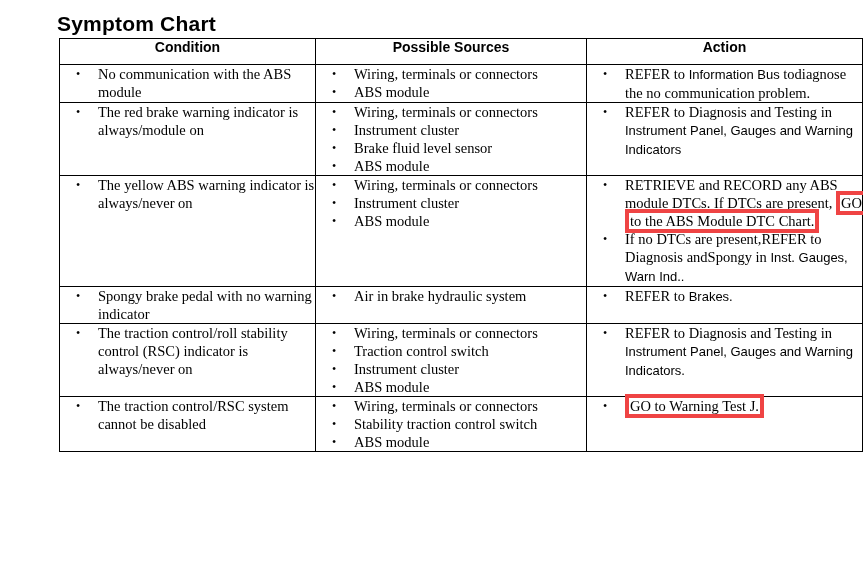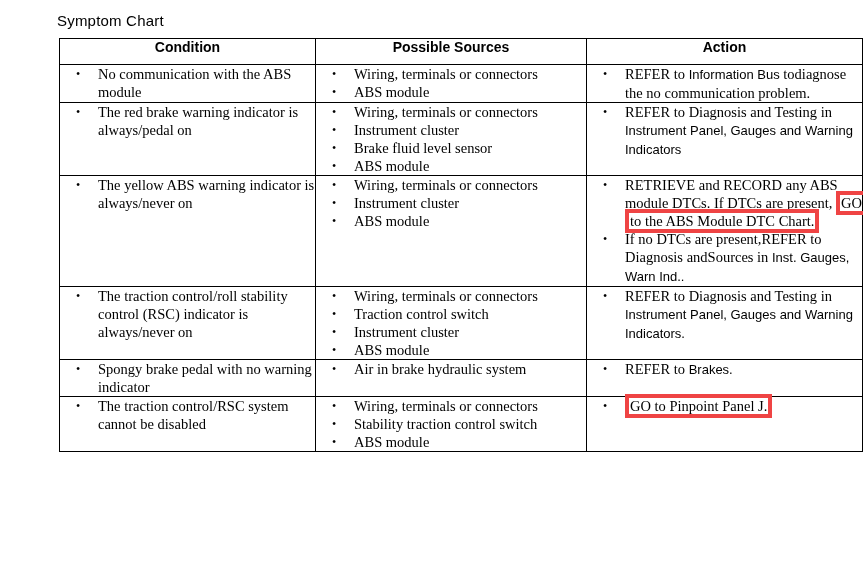--- a/index.html
+++ b/index.html
@@ -13,22 +13,22 @@
     position: relative;
     font-family: "Liberation Serif", serif;
     -webkit-font-smoothing: antialiased;
   }
 
   #page-title {
     position: absolute;
     left: 57px;
     top: 12px;
     font-family: "Liberation Sans", sans-serif;
-    font-size: 15px;
-    font-weight: normal;
+    font-size: 21px;
+    font-weight: bold;
     color: #000000;
     letter-spacing: 0.2px;
   }
 
   #symptom-table {
     position: absolute;
     left: 59px;
     top: 38px;
     width: 786px;
     border-collapse: collapse;
@@ -136,21 +136,21 @@
         </td>
         <td class="cell col-action">
           <ul class="bullets">
             <li><span>REFER to </span><span class="sans">Information Bus</span><span> to</span><span>diagnose the no communication problem.</span></li>
           </ul>
         </td>
       </tr>
       <tr>
         <td class="cell col-condition">
           <ul class="bullets">
-            <li>The red brake warning indicator is always/pedal on</li>
+            <li>The red brake warning indicator is always/module on</li>
           </ul>
         </td>
         <td class="cell col-sources">
           <ul class="bullets">
             <li>Wiring, terminals or connectors</li>
             <li>Instrument cluster</li>
             <li>Brake fluid level sensor</li>
             <li>ABS module</li>
           </ul>
         </td>
@@ -169,21 +169,38 @@
         <td class="cell col-sources tall-pad">
           <ul class="bullets">
             <li>Wiring, terminals or connectors</li>
             <li>Instrument cluster</li>
             <li>ABS module</li>
           </ul>
         </td>
         <td class="cell col-action tall-pad">
           <ul class="bullets">
             <li><span>RETRIEVE and RECORD any ABS module DTCs. If DTCs are present, </span><span class="xlink">GO to the ABS Module DTC Chart.</span></li>
-            <li><span>If no DTCs are present,</span><span>REFER to Diagnosis and</span><span>Sources in </span><span class="sans">Inst. Gauges, Warn Ind..</span></li>
+            <li><span>If no DTCs are present,</span><span>REFER to Diagnosis and</span><span>Spongy in </span><span class="sans">Inst. Gauges, Warn Ind..</span></li>
+          </ul>
+        </td>
+      </tr>
+      <tr>
+        <td class="cell col-condition">
+          <ul class="bullets">
+            <li>Spongy brake pedal with no warning indicator</li>
+          </ul>
+        </td>
+        <td class="cell col-sources">
+          <ul class="bullets">
+            <li>Air in brake hydraulic system</li>
+          </ul>
+        </td>
+        <td class="cell col-action">
+          <ul class="bullets">
+            <li><span>REFER to </span><span class="sans">Brakes.</span></li>
           </ul>
         </td>
       </tr>
       <tr>
         <td class="cell col-condition">
           <ul class="bullets">
             <li>The traction control/roll stability control (RSC) indicator is always/never on</li>
           </ul>
         </td>
         <td class="cell col-sources">
@@ -194,49 +211,32 @@
             <li>ABS module</li>
           </ul>
         </td>
         <td class="cell col-action">
           <ul class="bullets">
             <li><span>REFER to Diagnosis and Testing in </span><span class="sans">Instrument Panel, Gauges and Warning Indicators.</span></li>
           </ul>
         </td>
       </tr>
       <tr>
-        <td class="cell col-condition">
-          <ul class="bullets">
-            <li>Spongy brake pedal with no warning indicator</li>
-          </ul>
-        </td>
-        <td class="cell col-sources">
-          <ul class="bullets">
-            <li>Air in brake hydraulic system</li>
-          </ul>
-        </td>
-        <td class="cell col-action">
-          <ul class="bullets">
-            <li><span>REFER to </span><span class="sans">Brakes.</span></li>
-          </ul>
-        </td>
-      </tr>
-      <tr>
         <td class="cell col-condition tall-pad">
           <ul class="bullets">
             <li>The traction control/RSC system cannot be disabled</li>
           </ul>
         </td>
         <td class="cell col-sources tall-pad">
           <ul class="bullets">
             <li>Wiring, terminals or connectors</li>
             <li>Stability traction control switch</li>
             <li>ABS module</li>
           </ul>
         </td>
         <td class="cell col-action tall-pad">
           <ul class="bullets">
-            <li><span class="xlink">GO to Pinpoint Panel J.</span></li>
+            <li><span class="xlink">GO to Warning Test J.</span></li>
           </ul>
         </td>
       </tr>
     </tbody>
 </table>
 
 </body></html>

